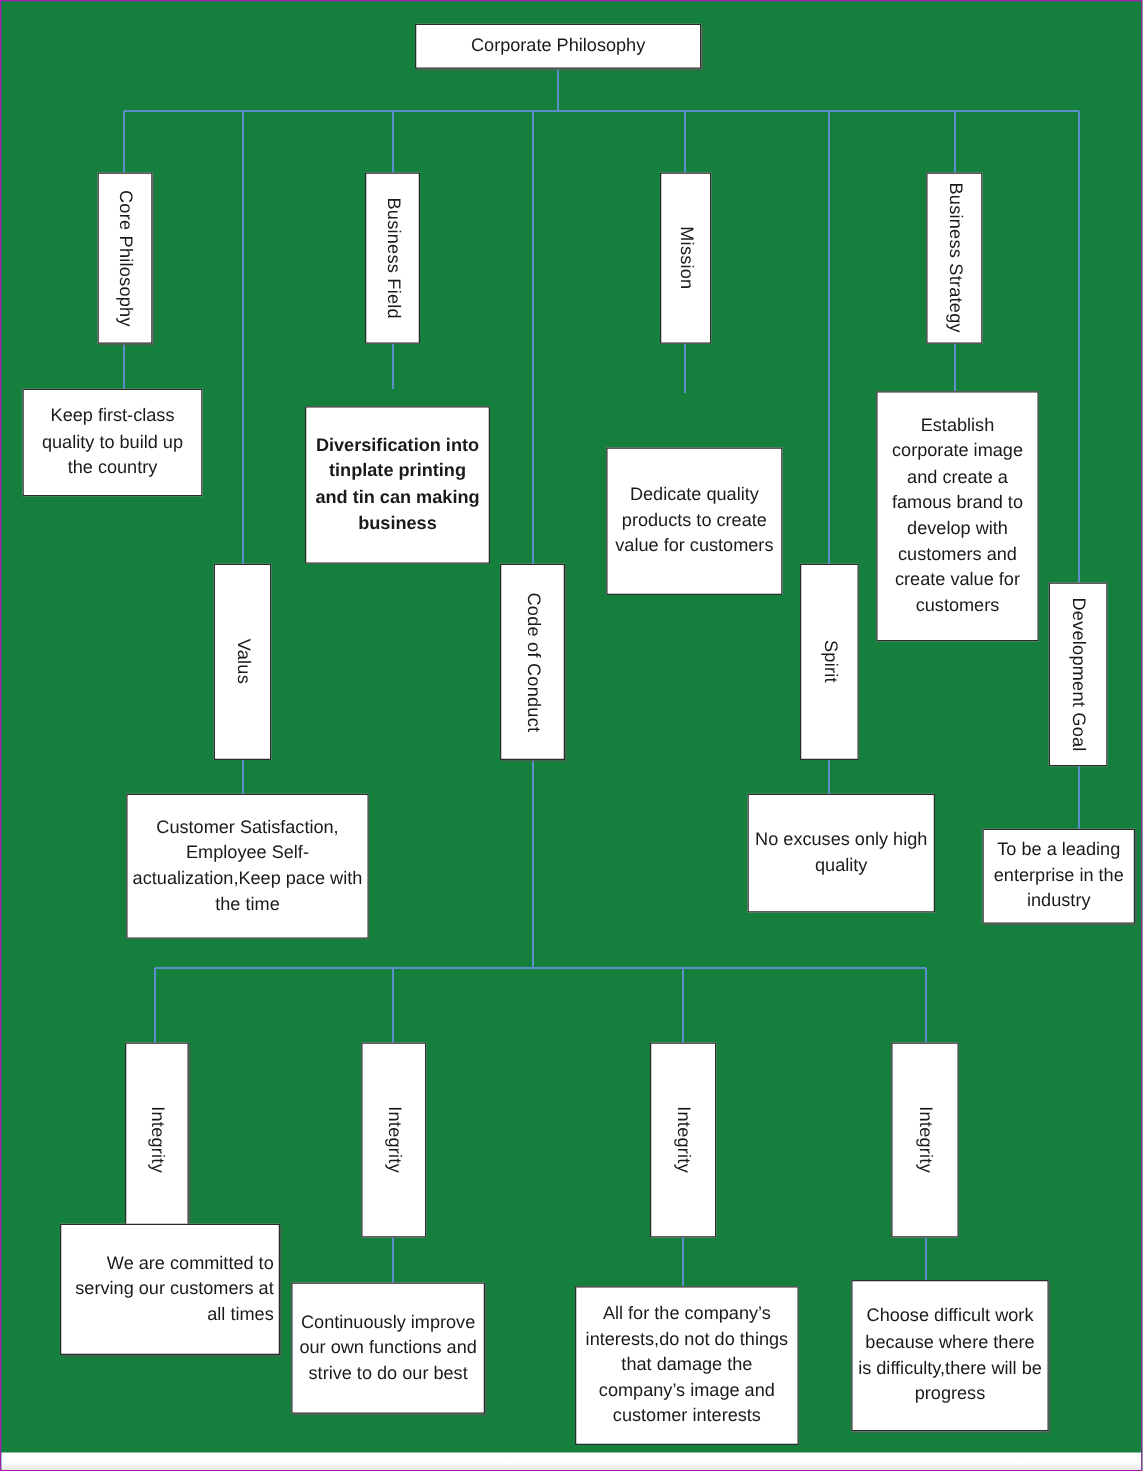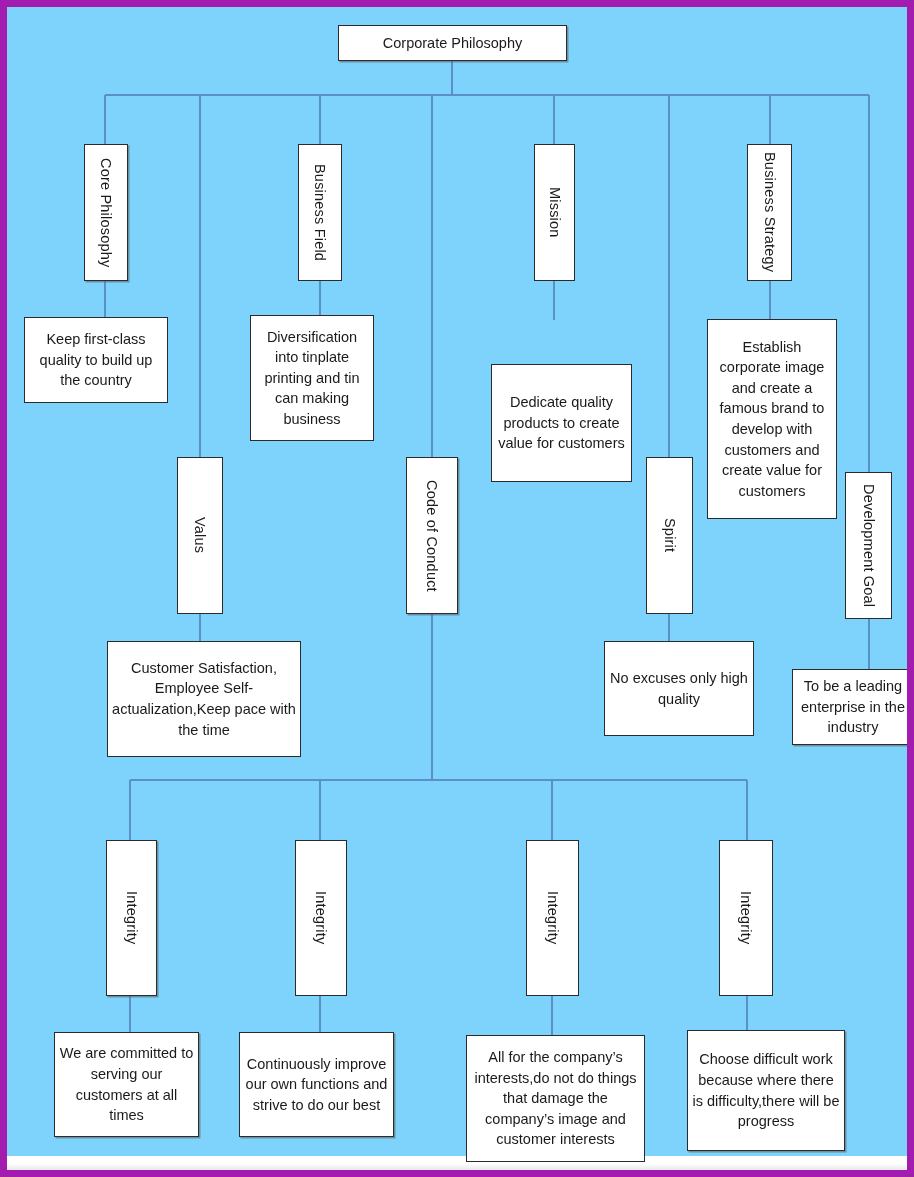--- a/index.html
+++ b/index.html
@@ -4,25 +4,25 @@
 <style>
   html, body {
     margin: 0;
     padding: 0;
     background: #f0f0f0;
   }
   #page {
     position: relative;
     width: 914px;
     height: 1177px;
-    background: #7dd3fc;
+    background: #15803d;
     overflow: hidden;
     font-family: "Liberation Sans", sans-serif;
     box-sizing: border-box;
-    border: 7px solid #a21caf;
+    border: 1px solid #a21caf;
   }
   #page::after {
     content: "";
     position: absolute;
     left: 0; right: 0; bottom: 0;
     height: 14px;
     background: linear-gradient(to bottom, #ffffff 0%, #ffffff 55%, #e8e8e8 100%);
     pointer-events: none;
   }
   #connectors {
@@ -129,21 +129,21 @@
   </div>
 
   <div class="node v-node flat" style="left:740px; top:137px; width:45px; height:137px;">
     <span class="label">Business Strategy</span>
   </div>
 
   <div class="node h-node flat" style="left:17px; top:310px; width:144px; height:86px;">
     <span class="label">Keep first-class quality to build up the country</span>
   </div>
 
-  <div class="node h-node flat" style="left:243px; top:308px; width:124px; height:126px;">
+  <div class="node h-node flat" style="left:243px; top:324px; width:148px; height:126px;font-weight:bold;">
     <span class="label">Diversification into tinplate printing and tin can making business</span>
   </div>
 
   <div class="node h-node flat" style="left:484px; top:313px; width:141px; height:118px;margin-top:44px;">
     <span class="label">Dedicate quality products to create value for customers</span>
   </div>
 
   <div class="node h-node flat" style="left:700px; top:312px; width:130px; height:200px;">
     <span class="label">Establish corporate image and create a famous brand to develop with customers and create value for customers</span>
   </div>
@@ -185,21 +185,21 @@
   </div>
 
   <div class="node v-node flat" style="left:519px; top:833px; width:53px; height:156px;">
     <span class="label">Integrity</span>
   </div>
 
   <div class="node v-node flat" style="left:712px; top:833px; width:54px; height:156px;">
     <span class="label">Integrity</span>
   </div>
 
-  <div class="node h-node leaf" style="left:47px; top:1025px; width:145px; height:105px;">
+  <div class="node h-node leaf" style="left:47px; top:978px; width:176px; height:105px;text-align:right;">
     <span class="label">We are committed to serving our customers at all times</span>
   </div>
 
   <div class="node h-node leaf" style="left:232px; top:1025px; width:155px; height:105px;">
     <span class="label">Continuously improve our own functions and strive to do our best</span>
   </div>
 
   <div class="node h-node leaf flat" style="left:459px; top:1028px; width:179px; height:127px;">
     <span class="label">All for the company’s interests,do not do things that damage the company’s image and customer interests</span>
   </div>

